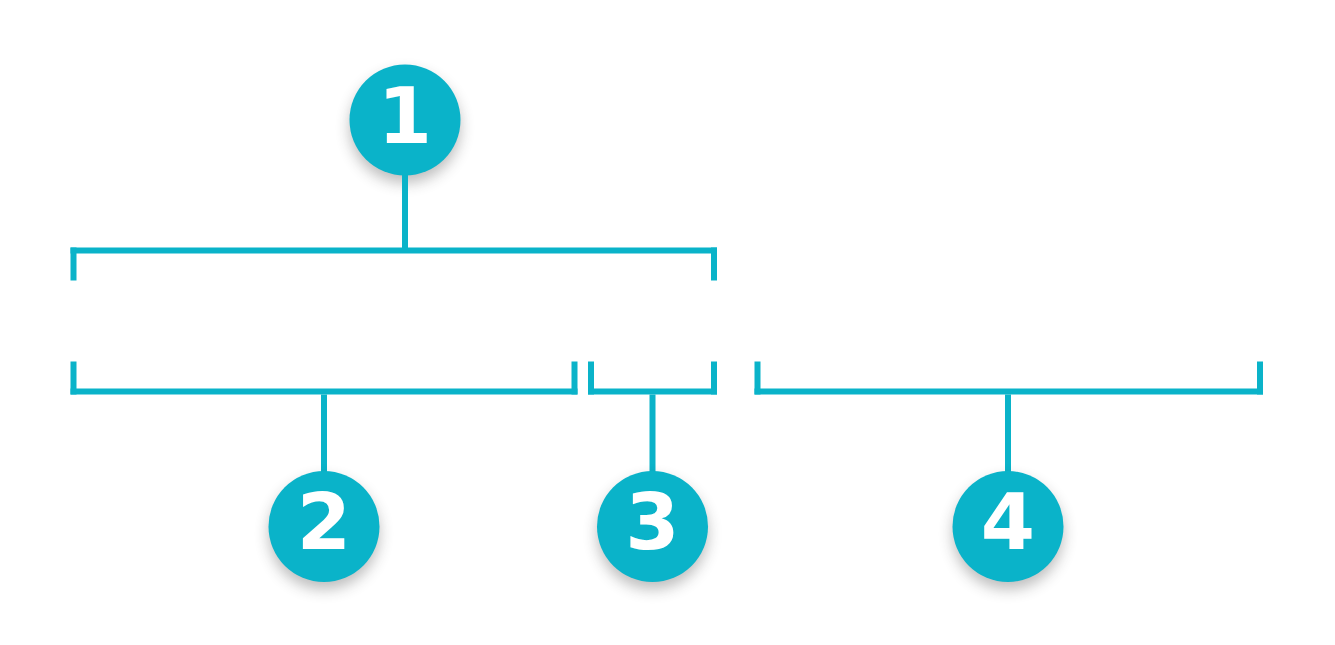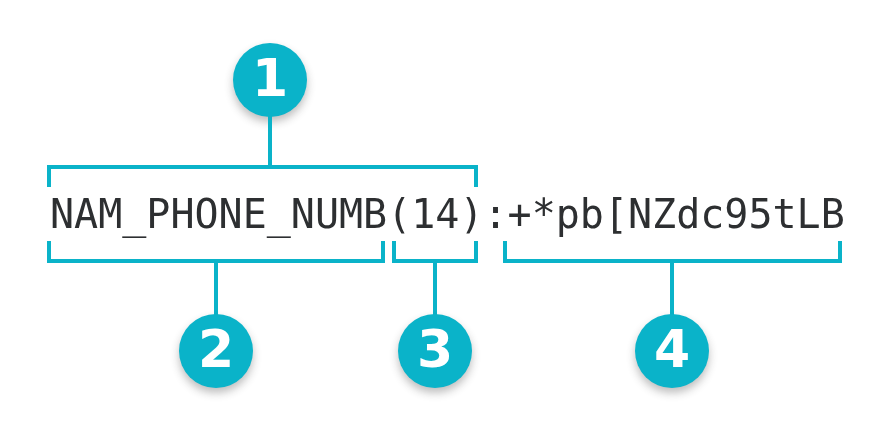--- a/index.html
+++ b/index.html
@@ -95,21 +95,20 @@
 <body>
 
 <div class="stage">
 
   <div class="callout" id="callout-1">
     <span class="num">1</span>
   </div>
   <div class="stem" id="stem-1"></div>
   <div class="bracket top" id="bracket-1"></div>
 
-  <div class="code"><span>NAM_PHONE_NUMB</span><span>(14)</span><span>:</span><span>+*pb[NZdc95tLB</span></div>
 
   <div class="bracket bottom" id="bracket-2"></div>
   <div class="bracket bottom" id="bracket-3"></div>
   <div class="bracket bottom" id="bracket-4"></div>
 
   <div class="stem" id="stem-2"></div>
   <div class="stem" id="stem-3"></div>
   <div class="stem" id="stem-4"></div>
 
   <div class="callout" id="callout-2">

